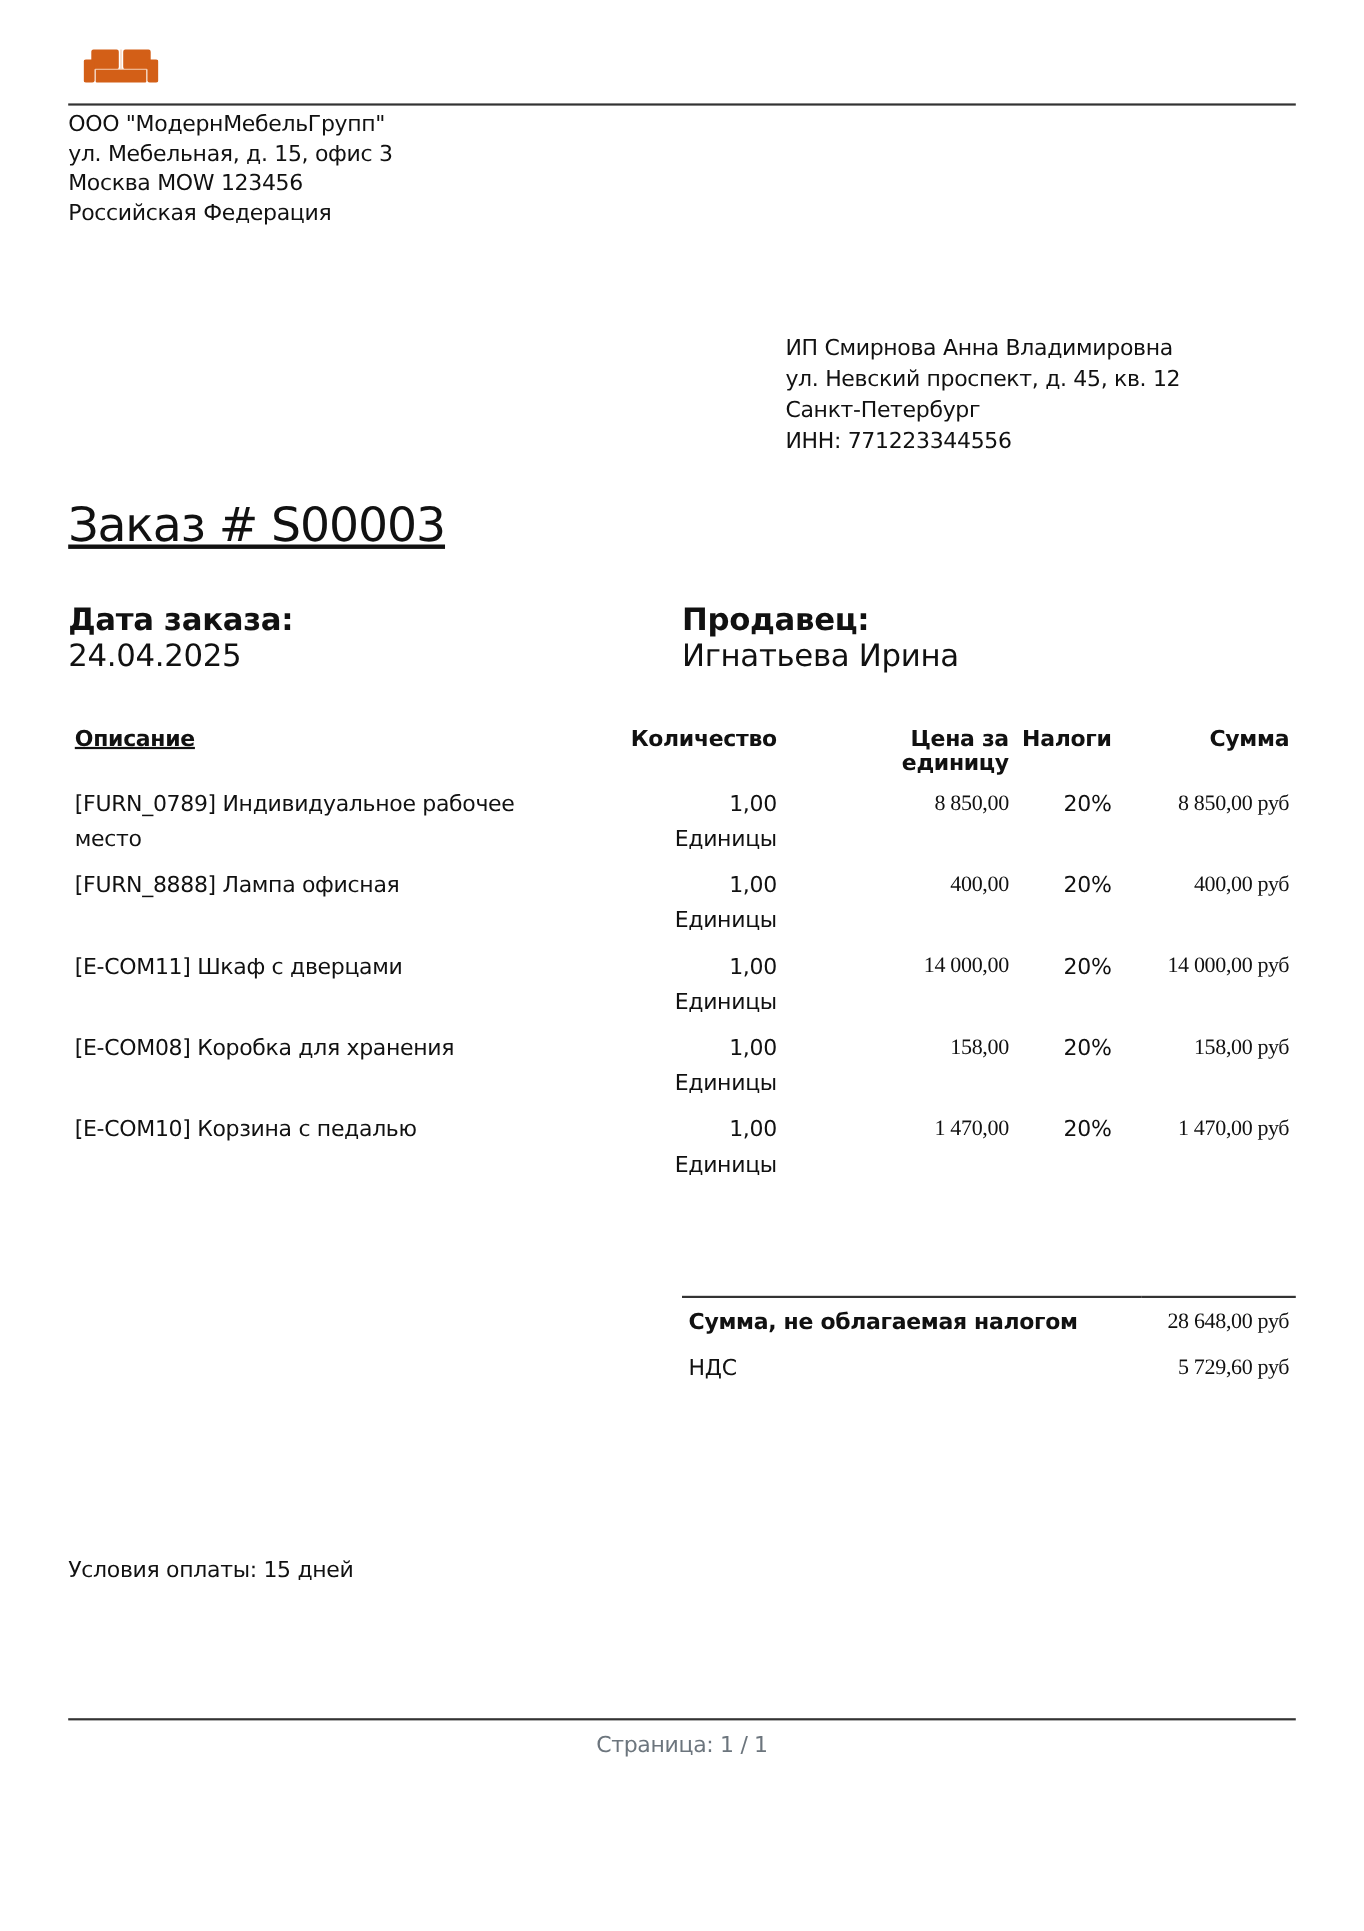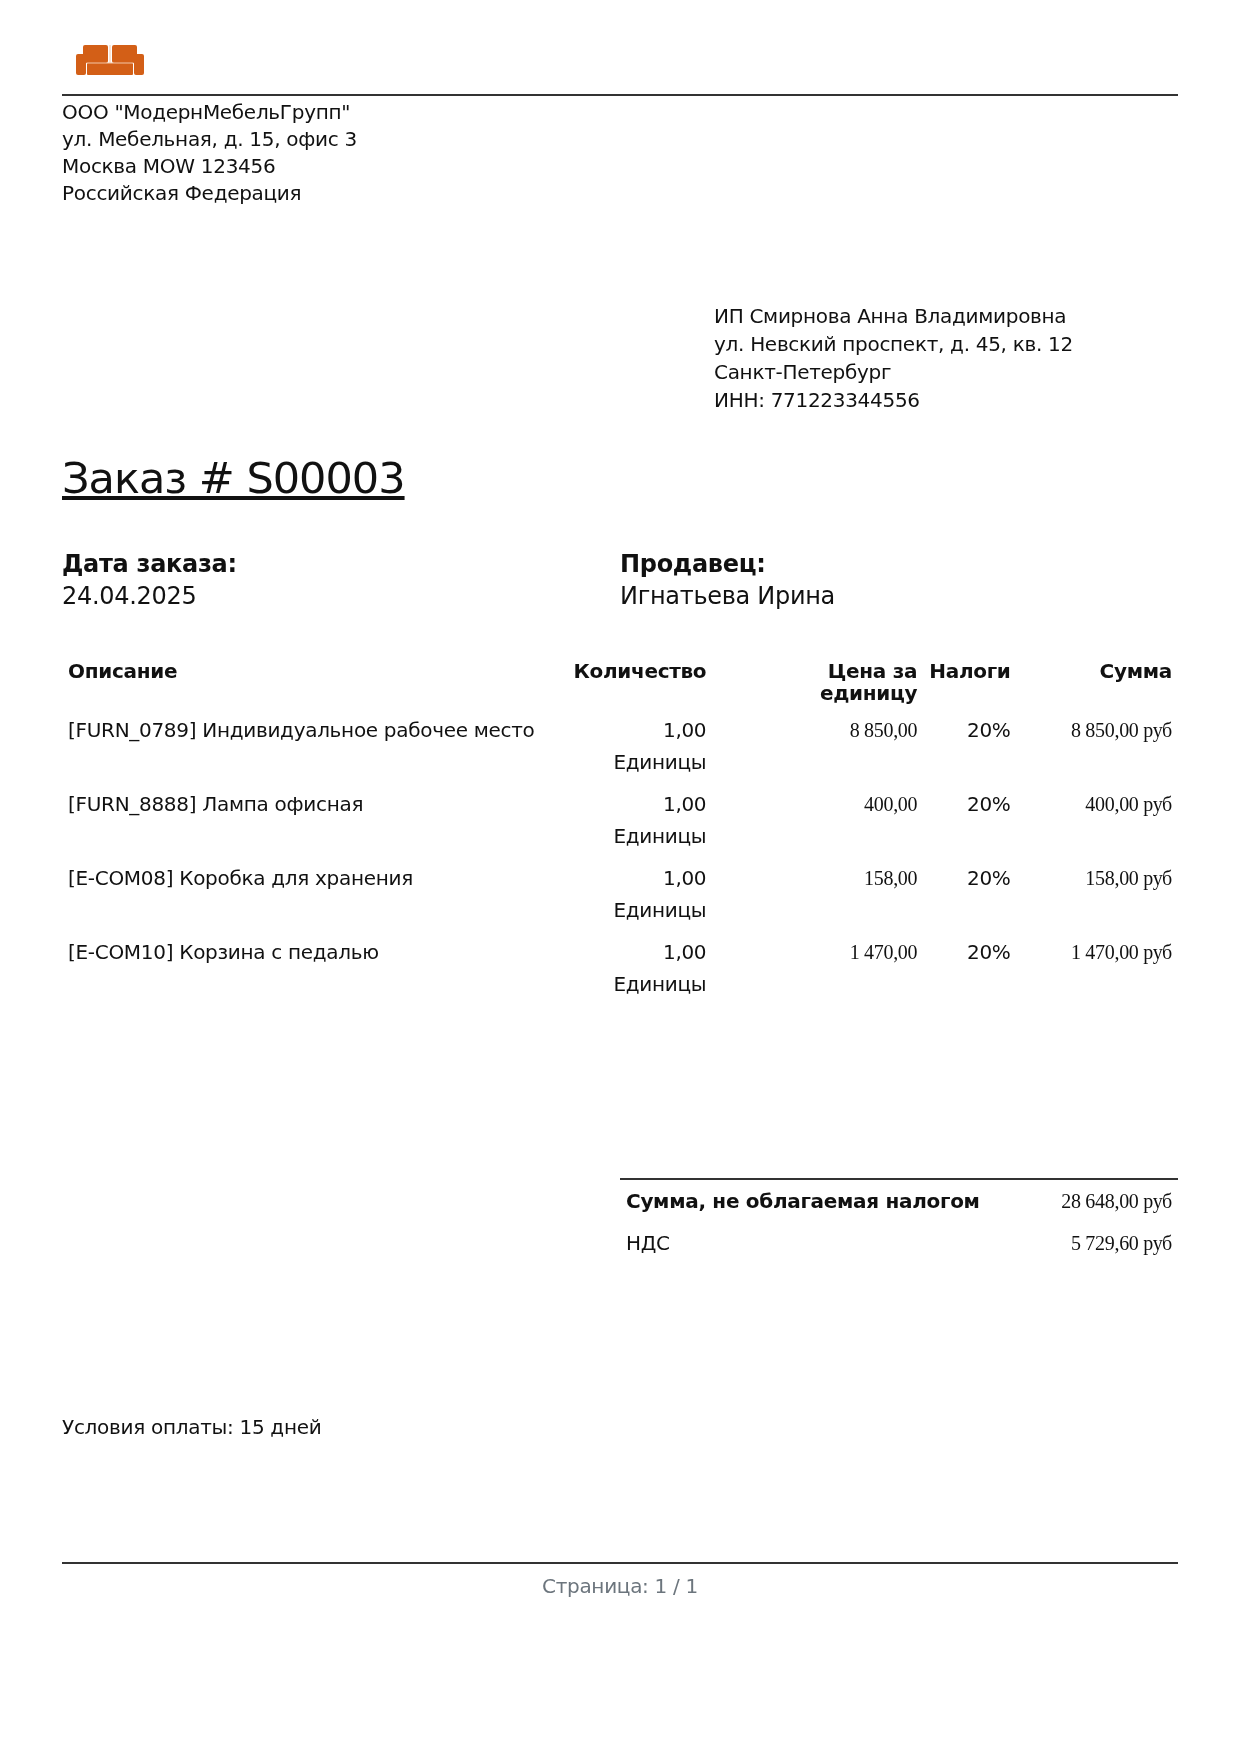--- a/index.html
+++ b/index.html
@@ -4,27 +4,27 @@
 <style>
   html, body { margin: 0; padding: 0; background: #ffffff; }
   body { width: 1240px; height: 1755px; position: relative; font-family: "DejaVu Sans", sans-serif; color: #111; overflow: hidden; }
   .logo { position: absolute; left: 76px; top: 44px; width: 68px; height: 32px; }
   .hr { position: absolute; background: #333; height: 2px; }
   .company { position: absolute; left: 62px; top: 99px; font-size: 20px; line-height: 27px; letter-spacing: -0.3px; }
   .company div { white-space: nowrap; }
   .customer { position: absolute; left: 714px; top: 302px; font-size: 20px; line-height: 28px; letter-spacing: -0.3px; }
   .customer div { white-space: nowrap; }
   .title { position: absolute; left: 62px; top: 453px; font-size: 43px; font-weight: normal; margin: 0; letter-spacing: -1px; white-space: nowrap; text-decoration: underline; }
-  .info { position: absolute; top: 548px; font-size: 24px; line-height: 32px; letter-spacing: -0.3px; }
+  .info { position: absolute; top: 548px; font-size: 28px; line-height: 32px; letter-spacing: -0.3px; }
   .info .lbl { font-weight: bold; }
   table.lines { position: absolute; left: 62px; top: 656px; width: 1116px; border-collapse: collapse; font-size: 20px; letter-spacing: -0.3px; }
   table.lines th { font-weight: bold; line-height: 22px; padding: 4px 6px 10px 6px; vertical-align: top; }
   table.lines td { line-height: 32px; padding: 0 6px 10px 6px; vertical-align: top; }
   .l { text-align: left; } .r { text-align: right; }
-  .c-desc { width: 470px; } .c-qty { width: 160px; } .c-price { width: 200px; } .c-tax { width: 80px; } .c-sum { width: 150px; }
+  .c-desc { width: 470px; text-decoration: underline; } .c-qty { width: 160px; } .c-price { width: 200px; } .c-tax { width: 80px; } .c-sum { width: 150px; }
   .nowrap { white-space: nowrap; font-family: Liberation Serif, serif; }
   table.totals { position: absolute; left: 620px; top: 1178px; width: 558px; border-collapse: collapse; font-size: 20px; letter-spacing: -0.3px; }
   table.totals td { padding: 6px 6px; line-height: 30px; }
   table.totals tr.first td { border-top: 2px solid #333; }
   table.totals tr.total td { border-top: 2px solid #222; }
   table.totals .b { font-weight: bold; }
   .terms { position: absolute; left: 62px; top: 1415px; font-size: 20px; letter-spacing: -0.3px; white-space: nowrap; }
   .footer { position: absolute; left: 62px; top: 1574px; width: 1116px; text-align: center; font-size: 20px; color: #6c757d; letter-spacing: -0.3px; }
 </style>
 </head>
@@ -92,20 +92,30 @@
       <td class="l">[FURN_8888] Лампа офисная</td>
       <td class="r">
           <div>1,00</div>
           <div>Единицы</div>
         </td>
       <td class="r nowrap">400,00</td>
       <td class="r">20%</td>
       <td class="r nowrap">400,00 руб</td>
     </tr>
     <tr>
+      <td class="l">[E-COM11] Шкаф с дверцами</td>
+      <td class="r">
+          <div>1,00</div>
+          <div>Единицы</div>
+        </td>
+      <td class="r nowrap">14 000,00</td>
+      <td class="r">20%</td>
+      <td class="r nowrap">14 000,00 руб</td>
+    </tr>
+    <tr>
       <td class="l">[E-COM08] Коробка для хранения</td>
       <td class="r">
           <div>1,00</div>
           <div>Единицы</div>
         </td>
       <td class="r nowrap">158,00</td>
       <td class="r">20%</td>
       <td class="r nowrap">158,00 руб</td>
     </tr>
     <tr>

